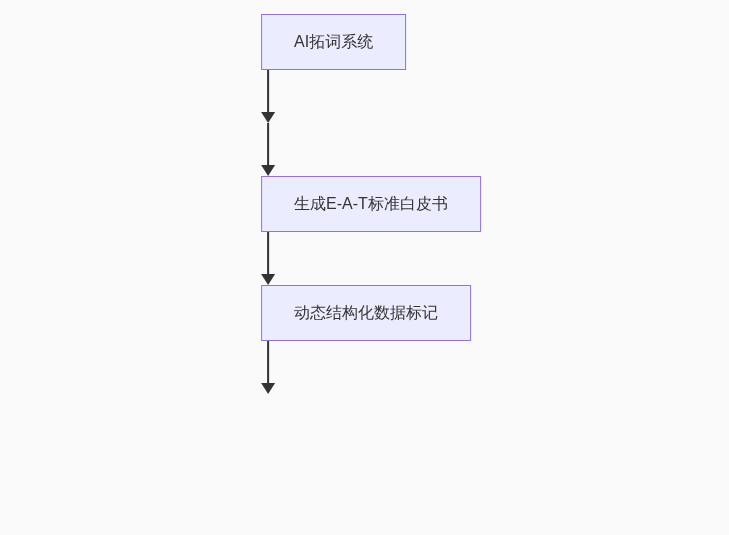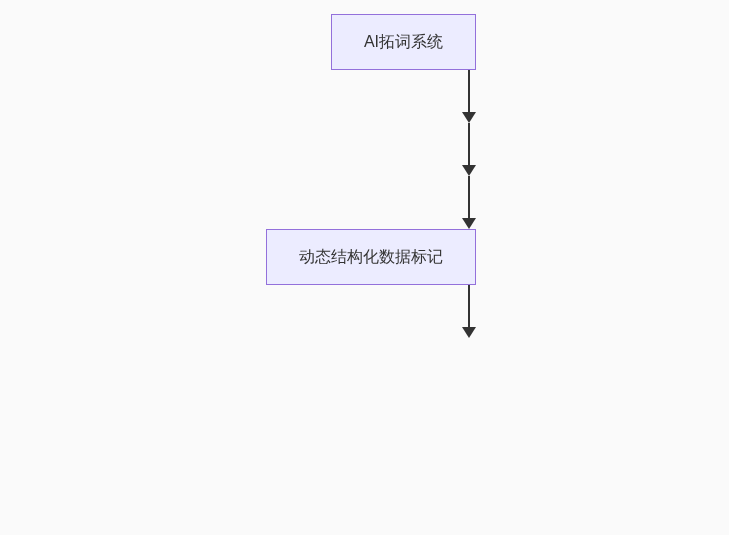--- a/index.html
+++ b/index.html
@@ -21,21 +21,21 @@
     background: var(--background);
     overflow: hidden;
   }
   .flow {
     position: absolute;
     left: 371px;
     top: 14px;
     transform: translateX(-50%);
     display: flex;
     flex-direction: column;
-    align-items: flex-end;
+    align-items: flex-start;
   }
   .node {
     display: flex;
     align-items: center;
     justify-content: center;
     min-height: 56px;
     padding: 0 32px;
     background: var(--node_fill);
     border: 1px solid var(--node_border);
     color: var(--text);
@@ -77,20 +77,23 @@
       <div class="line"></div>
       <div class="head"></div>
     </div>
 
 
     <div class="arrow">
       <div class="line"></div>
       <div class="head"></div>
     </div>
 
+    <div class="node">
+      <span>生成E-A-T标准白皮书</span>
+    </div>
 
     <div class="arrow">
       <div class="line"></div>
       <div class="head"></div>
     </div>
 
     <div class="node">
       <span>动态结构化数据标记</span>
     </div>
 

